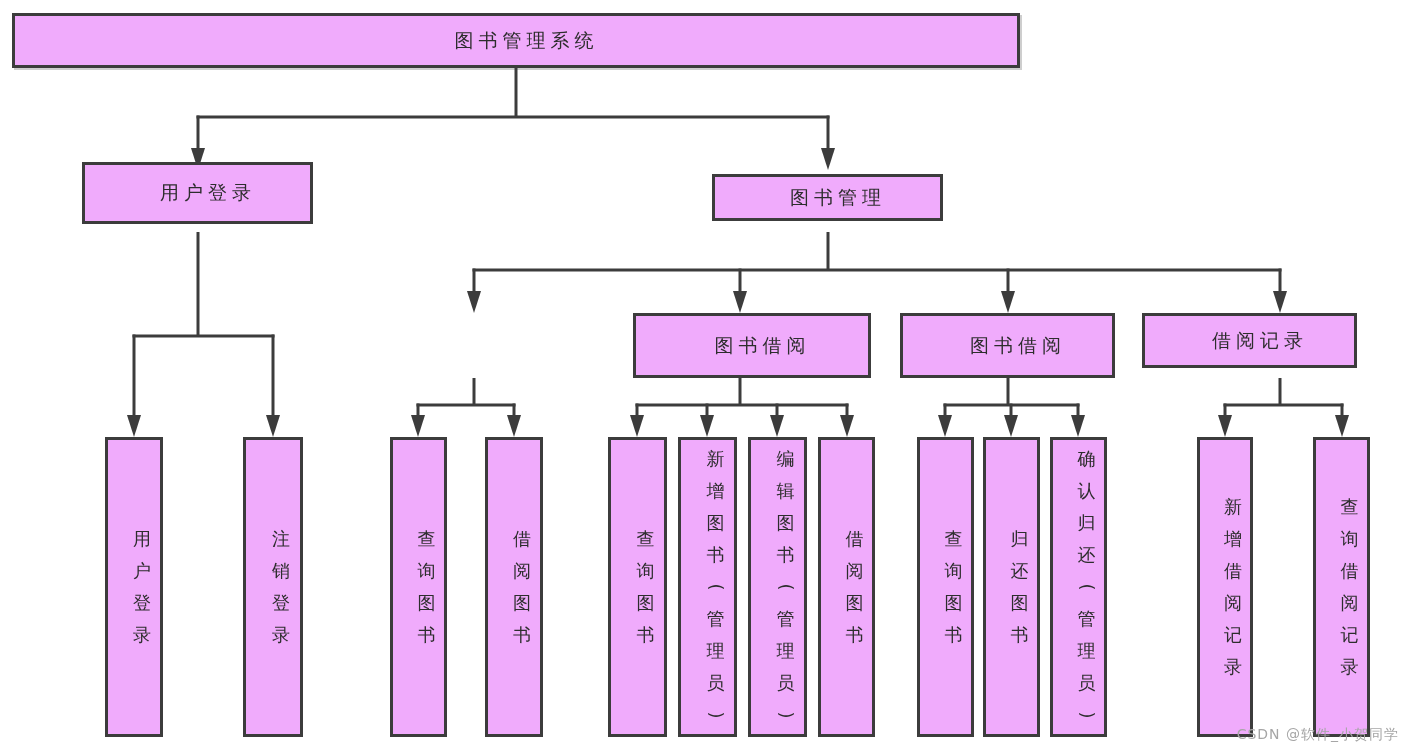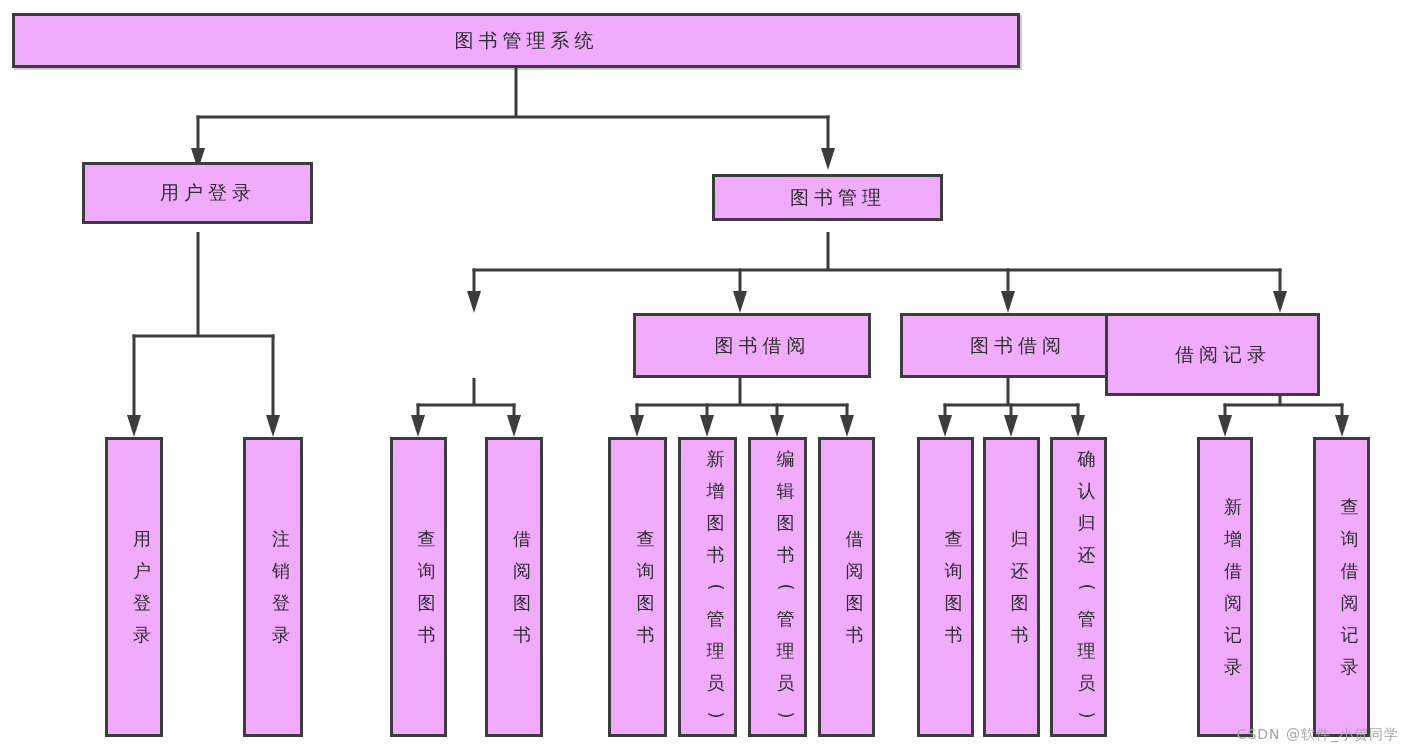--- a/index.html
+++ b/index.html
@@ -137,21 +137,21 @@
     </g>
   </svg>
 
   <div class="box hlabel root-box" style="left:12px;top:13px;width:1008px;height:55px">图书管理系统</div>
 
   <div class="box hlabel" style="left:82px;top:162px;width:231px;height:62px">用户登录</div>
   <div class="box hlabel" style="left:712px;top:174px;width:231px;height:47px">图书管理</div>
 
   <div class="box hlabel" style="left:633px;top:313px;width:238px;height:65px">图书借阅</div>
   <div class="box hlabel" style="left:900px;top:313px;width:215px;height:65px">图书借阅</div>
-  <div class="box hlabel" style="left:1105px;top:313px;width:215px;height:83px">借阅记录</div>
+  <div class="box hlabel" style="left:1142px;top:313px;width:215px;height:55px">借阅记录</div>
 
   <div class="box leaf" style="left:105px;top:437px;width:58px;height:300px">
       <span class="vchar">用</span>
       <span class="vchar">户</span>
       <span class="vchar">登</span>
       <span class="vchar">录</span>
     </div>
   <div class="box leaf" style="left:243px;top:437px;width:60px;height:300px">
       <span class="vchar">注</span>
       <span class="vchar">销</span>

